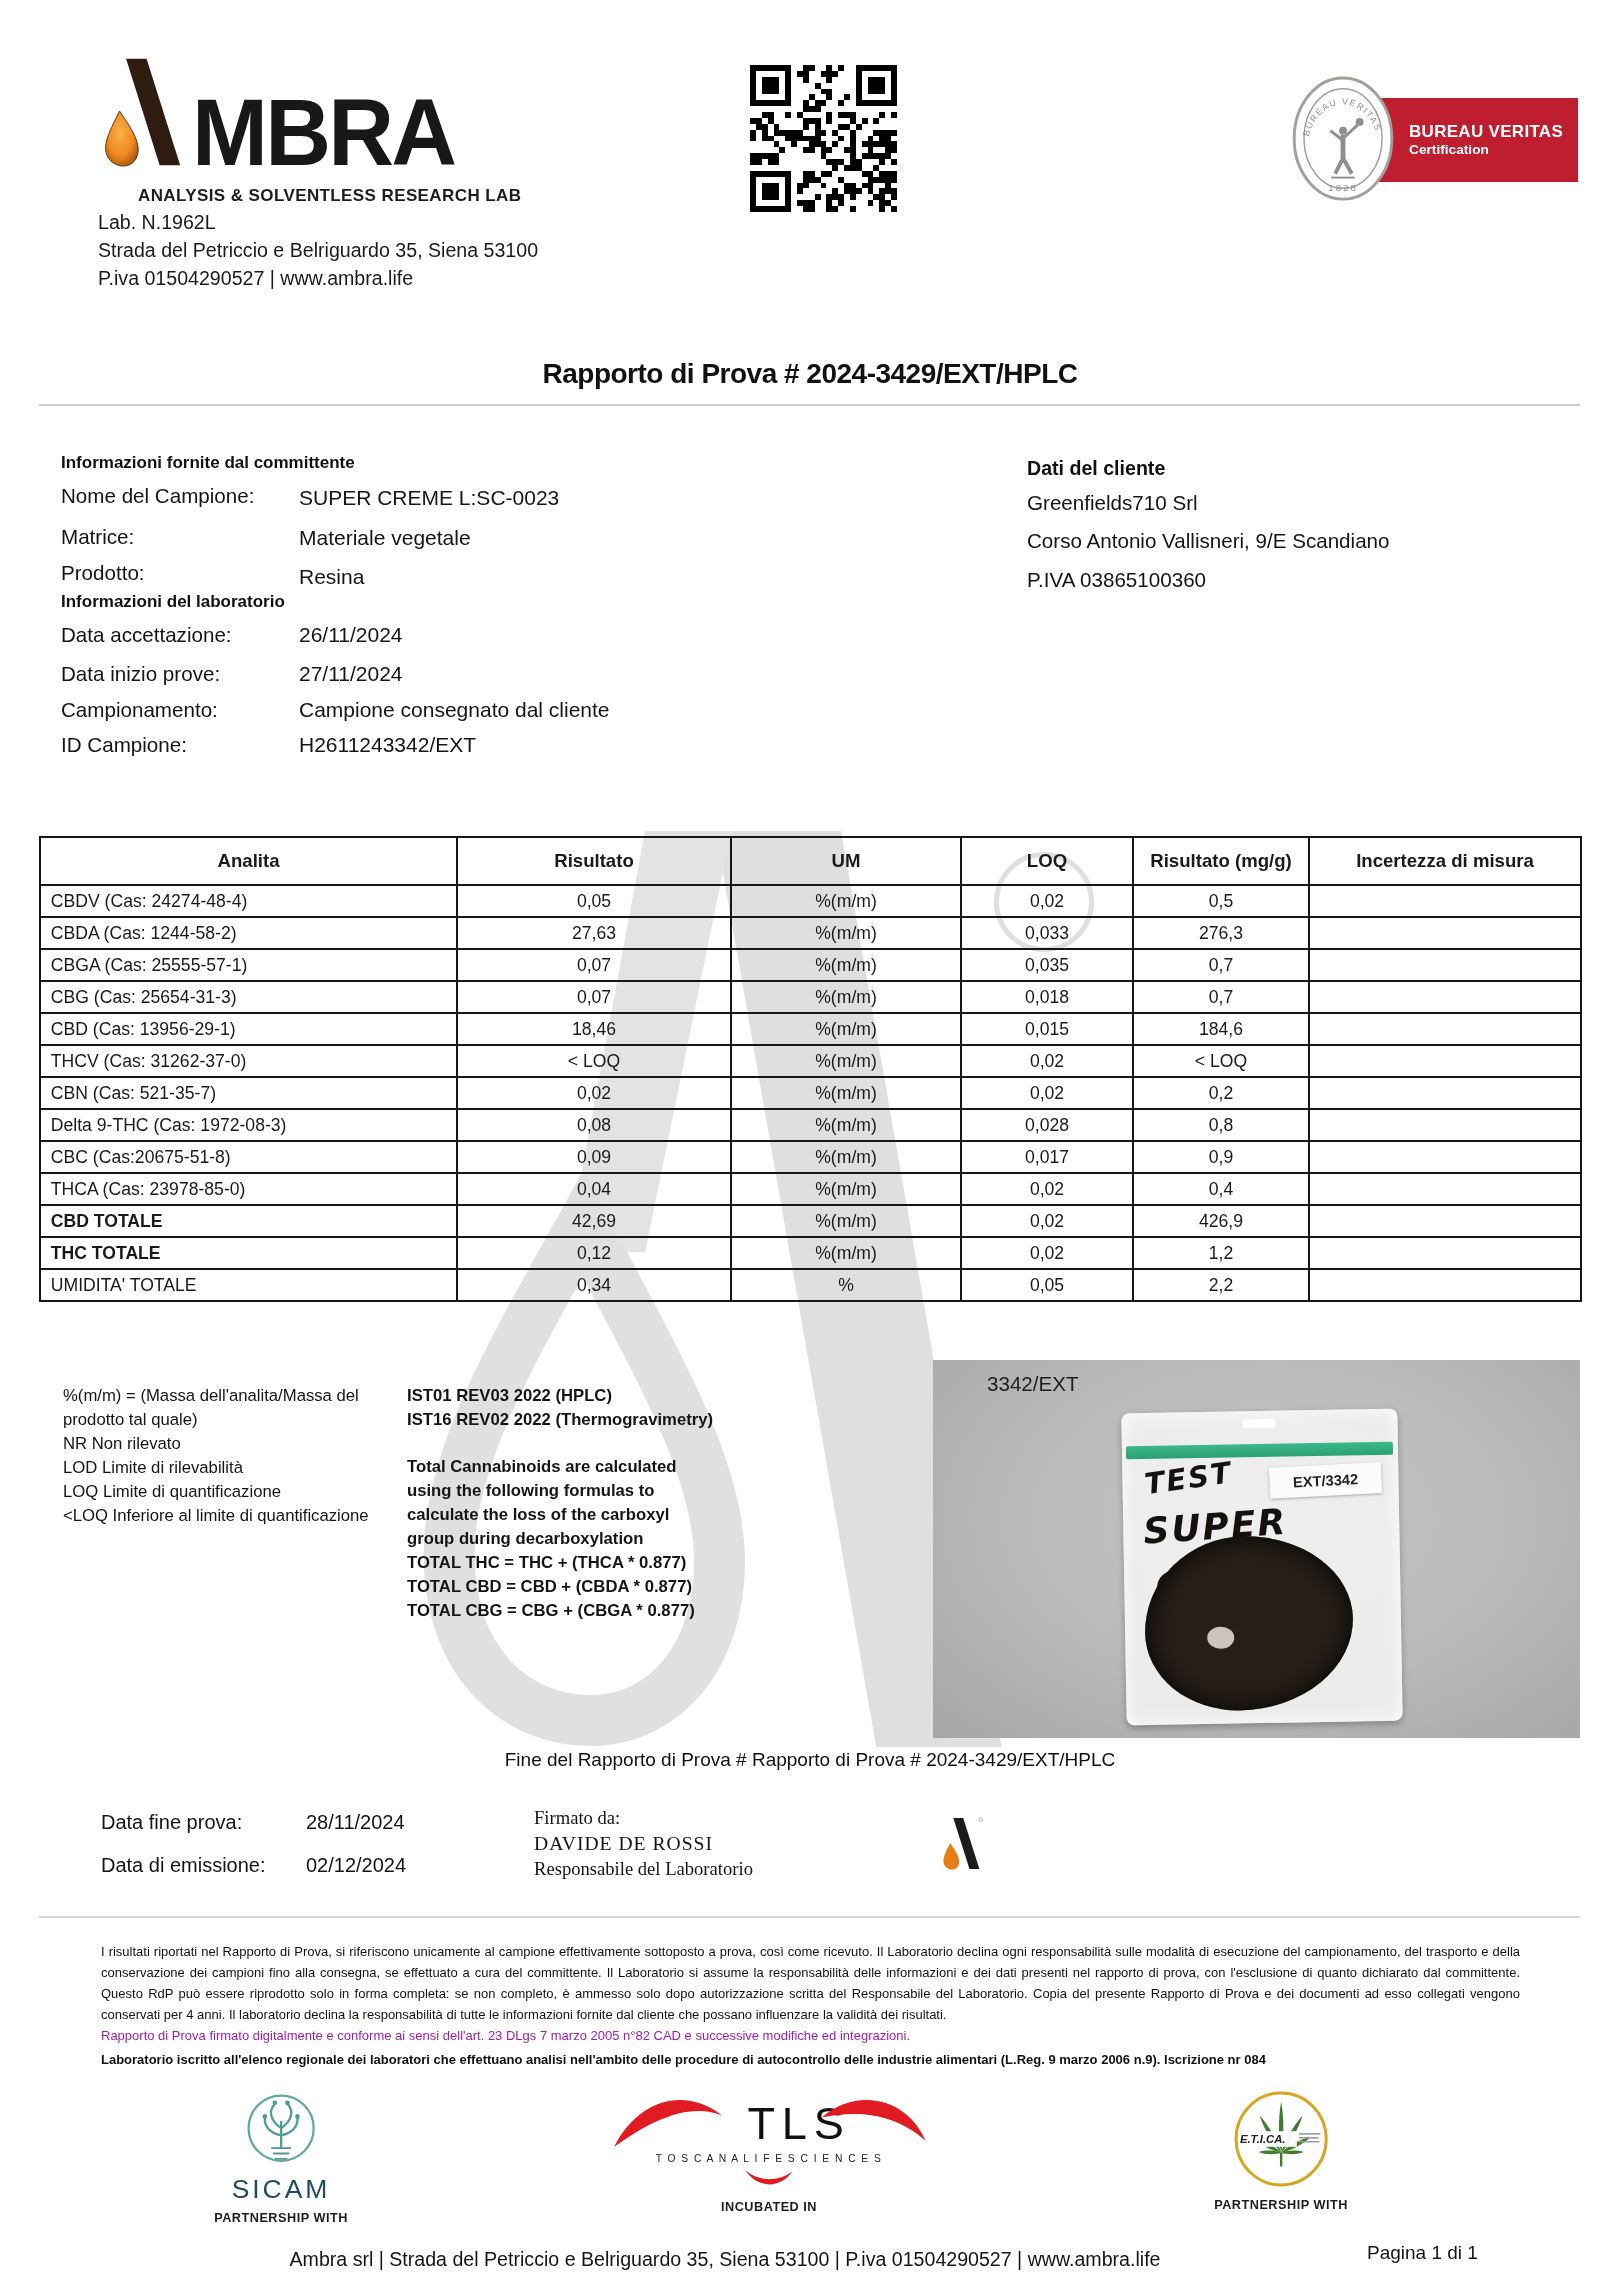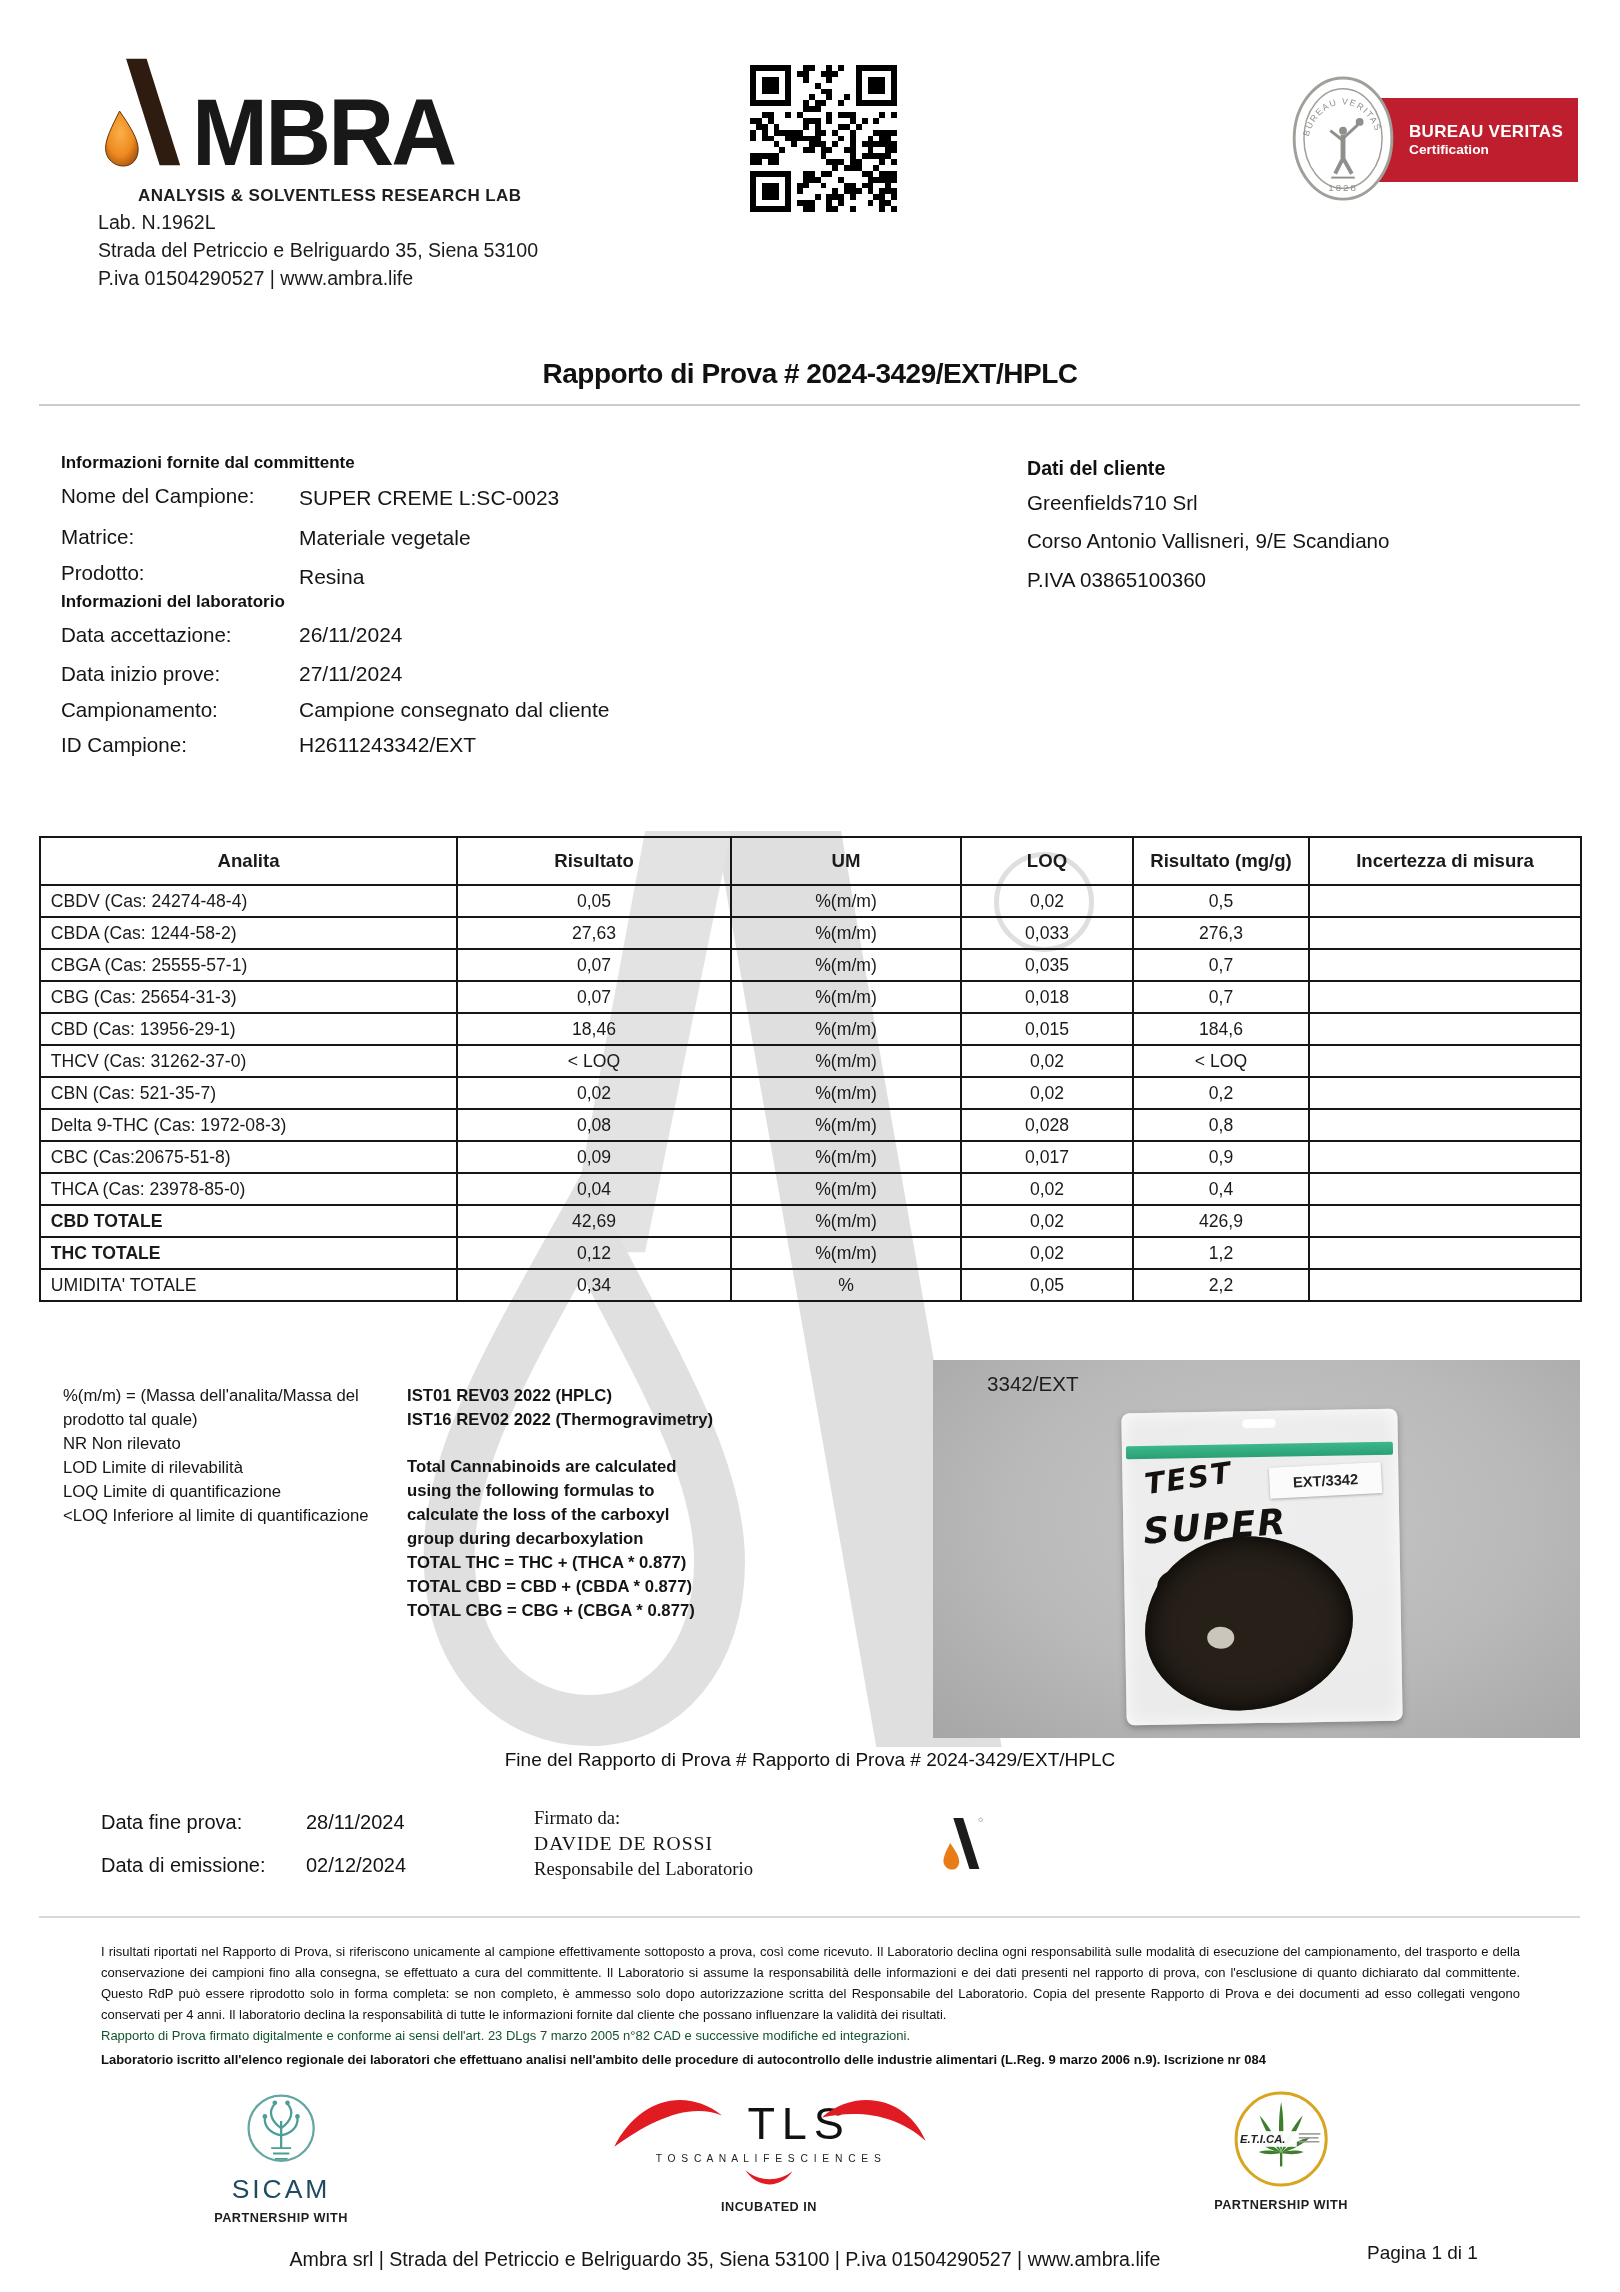--- a/index.html
+++ b/index.html
@@ -58,21 +58,21 @@
            background:rgba(222,216,205,0.9);}
 
   
   .end-line{width:100%;text-align:center;font-size:19px;color:#111;}
   .date-label,.date-value{font-size:20px;color:#141414;}
   .serif{font-family:"Liberation Serif",serif;font-size:18.6px;line-height:25.5px;color:#141414;}
   .signer-name{font-size:19.6px;letter-spacing:1px;}
 
   
   .legal{font-size:13px;line-height:21px;color:#121212;text-align:justify;}
-  .legal-line{font-size:13px;color:#14532d;margin-top:2.9px;}
+  .legal-line{font-size:13px;color:#a21caf;margin-top:2.9px;}
   .legal-bold{font-size:13px;font-weight:700;color:#111;margin-top:8.8px;}
 
   
   .partner{display:flex;flex-direction:column;align-items:center;transform:translateX(-50%);}
   .partner-caption{font-size:12.7px;font-weight:700;letter-spacing:0.5px;color:#1d1d1d;margin-top:5.9px;}
   .sicam-word{font-size:26.5px;letter-spacing:2.9px;color:#1f4a63;margin-top:2px;}
 
   .footer-line{font-size:19.6px;color:#151515;text-align:center;}
   .page-num{font-size:19px;color:#151515;}
 </style>

